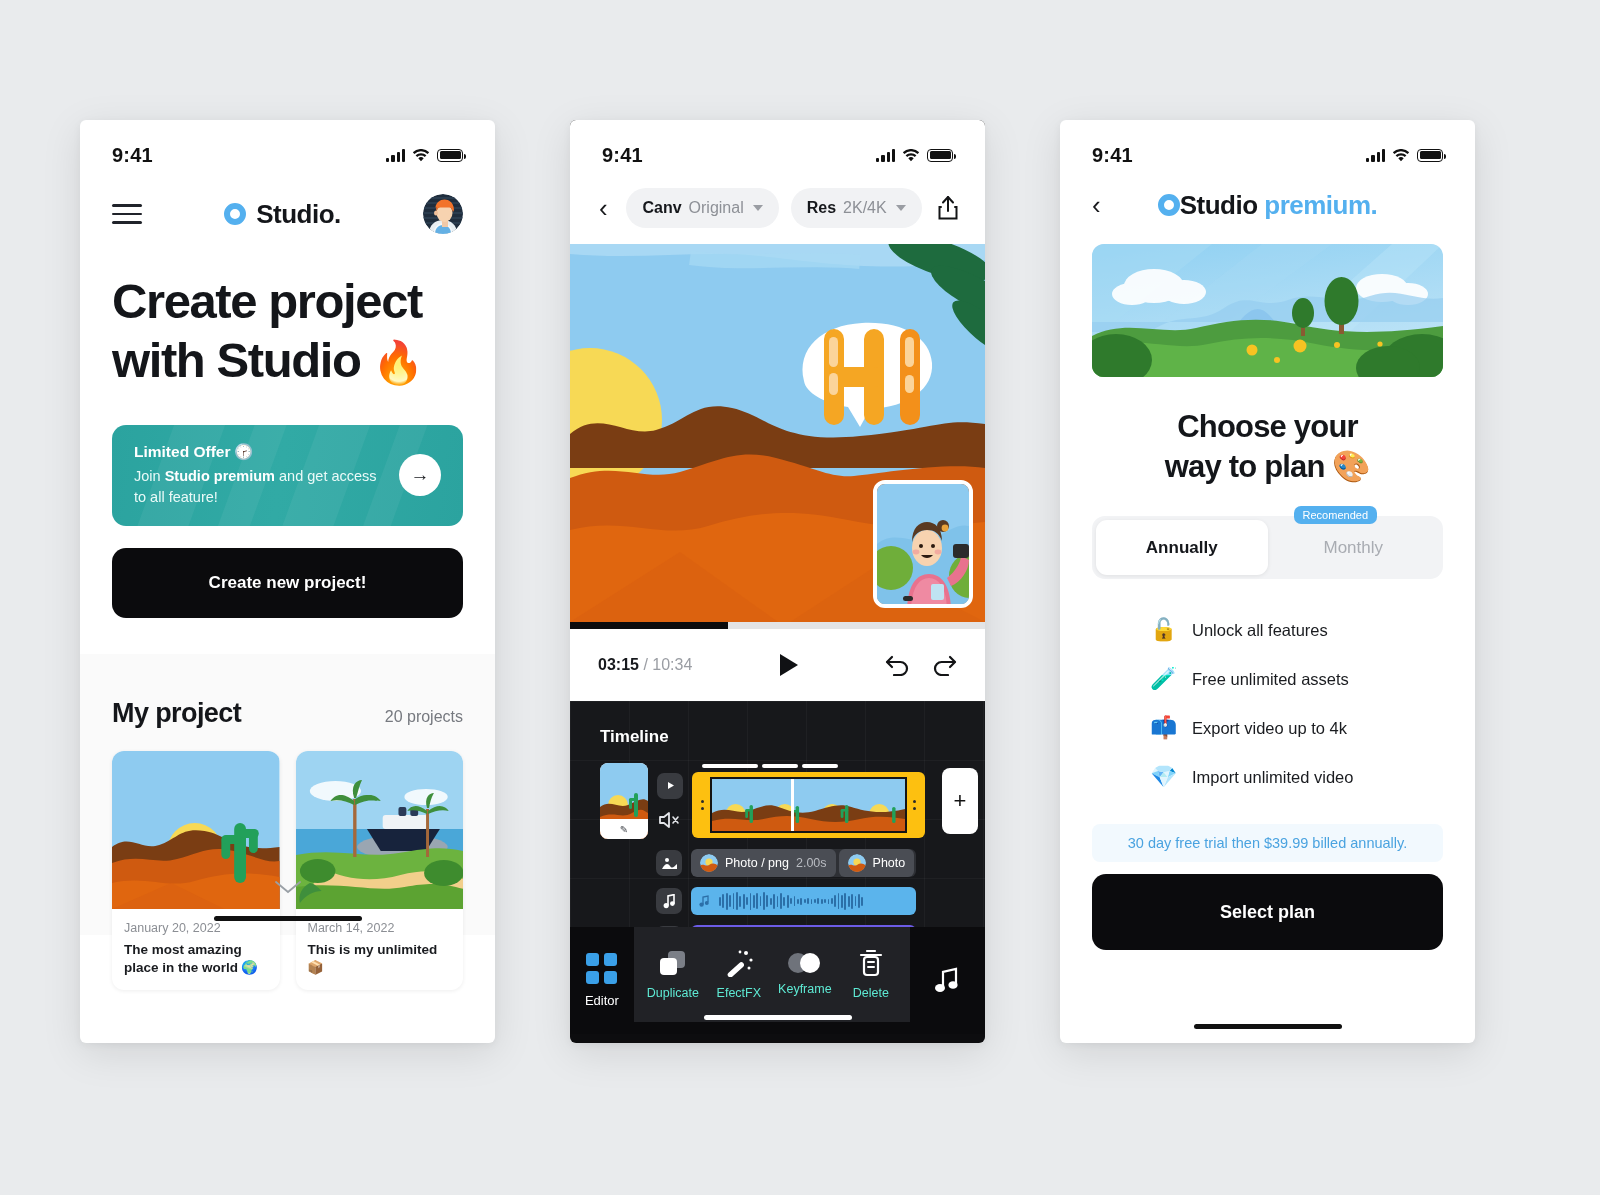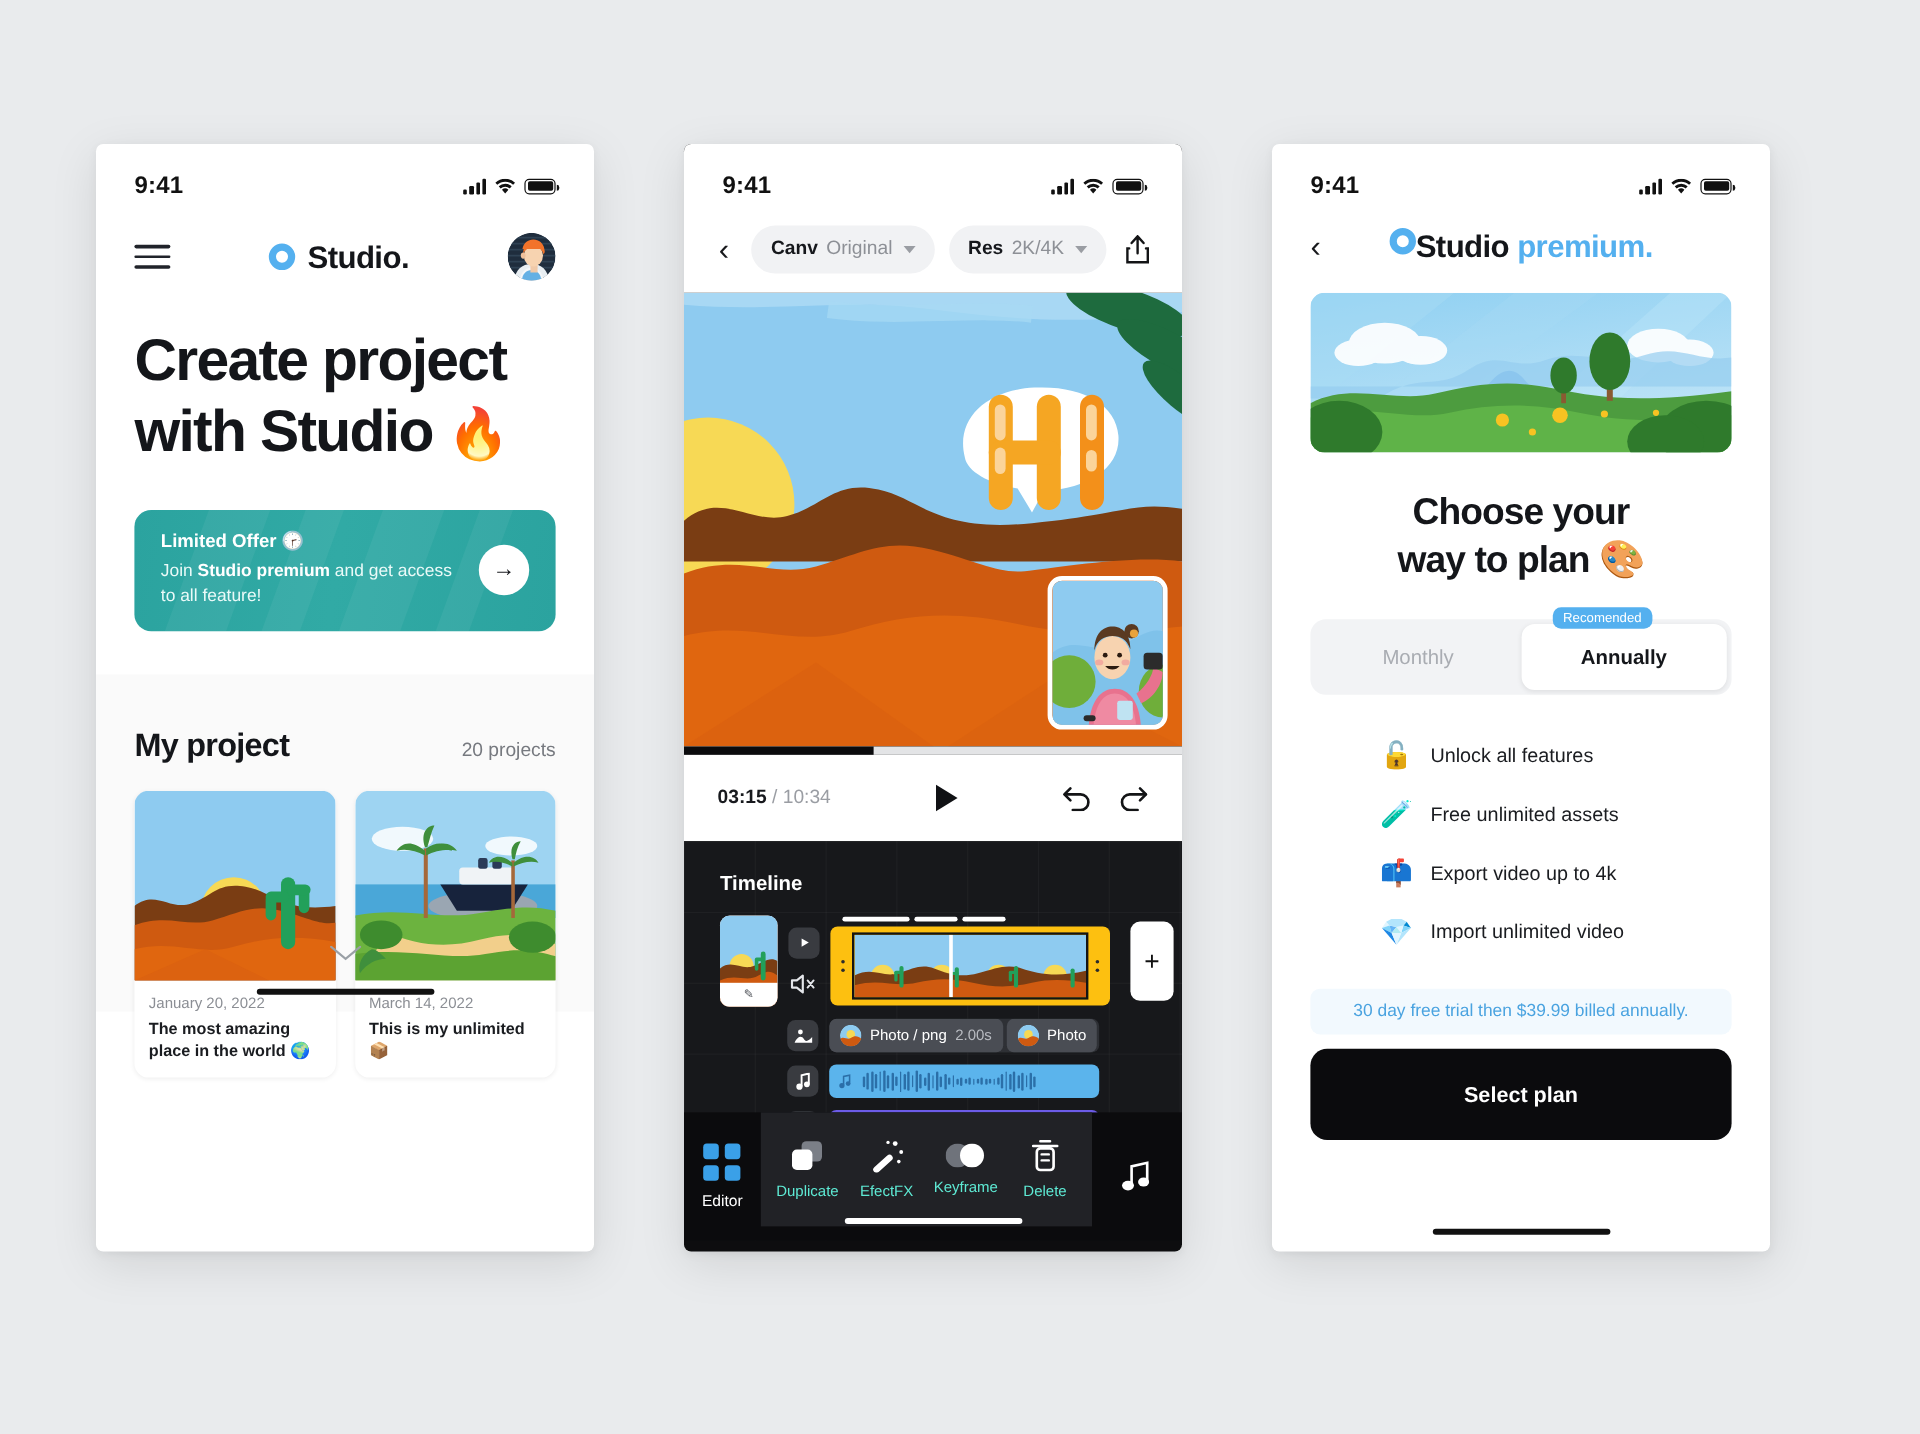--- a/index.html
+++ b/index.html
@@ -157,21 +157,21 @@
   .dots4 i { width:13px;height:13px;background:#3aa0e8; border-radius:3px; display:block; }
   .ed-label { color:#fff; font-size:13px; }
   .ed-tools { flex:1; background:#212226; display:flex; align-items:center; justify-content:space-around; padding: 0 6px; margin-bottom:12px;}
   .tool { display:flex; flex-direction:column; align-items:center; gap:9px; cursor:pointer; min-width:66px;}
   .tool .tlabel { color:#5eead4; font-size:12.5px; }
   .ed-music { width:93px; display:flex; align-items:center; justify-content:center; cursor:pointer; }
 
   
   .p3-nav { display:flex; align-items:center; padding: 12px 32px 10px 32px; height:56px; }
   .p3-back { font-size:26px; color:#18191c; width:26px; font-weight:300; line-height:1; cursor:pointer;}
-  .p3-brand { display:flex; align-items:flex-start; gap:0; margin:0 auto; transform:translateX(-13px); }
+  .p3-brand { display:flex; align-items:center; gap:0; margin:0 auto; transform:translateX(-13px); }
   .hero3 { margin: 12px 32px 0 32px; height:133px; border-radius:12px; overflow:hidden; }
   .choose { text-align:center; margin-top:30px; font-size:31px; font-weight:800; line-height:1.28; color:#14161a; letter-spacing:-.8px; }
   .toggle {
     margin: 30px 32px 0 32px; height:63px; background:#f2f3f5; border-radius:13px;
     display:flex; padding:4px; position:relative;
   }
   .tg-opt { flex:1; display:flex; align-items:center; justify-content:center; font-size:17px; font-weight:700; border-radius:11px; cursor:pointer; }
   .tg-opt.inactive { color:#a9acb2; font-weight:400; }
   .tg-opt.active { background:#fff; color:#15171b; box-shadow:0 1px 4px rgba(0,0,0,.08); }
   .rec-badge { position:absolute; top:-10px; right:66px; background:#54b0ef; color:#fff; font-size:11px; padding:3px 9px; border-radius:7px; font-weight:400; }
@@ -261,20 +261,21 @@
     <div class="streak" style="left:265px;width:26px"></div>
     <div class="offer-txt">
       <div class="offer-title"><span>Limited Offer</span> <span>🕝</span></div>
       <div class="offer-sub"><span>Join </span><b>Studio premium</b><span> and get access to all feature!</span></div>
     </div>
     <div class="offer-arrow">
           <span>→</span>
         </div>
   </div>
 
+  <button class="cta-black">Create new project!</button>
 
   <div class="projects-wrap">
     <div class="proj-head">
       <div class="proj-title">My project</div>
       <div class="proj-count">20 projects</div>
     </div>
     <div class="cards">
 
       <div class="card">
         <svg class="thumb" viewBox="0 0 170 158" preserveAspectRatio="none">
@@ -782,22 +783,22 @@
           </g>
     </svg>
   </div>
 
   <div class="choose">
     <span>Choose your</span><br>
     <span>way to plan</span> <span>🎨</span>
   </div>
 
   <div class="toggle">
+    <div class="tg-opt active">Annually</div>
     <div class="tg-opt inactive">Monthly</div>
-    <div class="tg-opt active">Annually</div>
     <div class="rec-badge">Recomended</div>
   </div>
 
   <div class="feats">
     <div class="feat">
       <span class="fi">🔓</span>
       <span class="ft">Unlock all features</span>
     </div>
     <div class="feat">
       <span class="fi">🧪</span>

